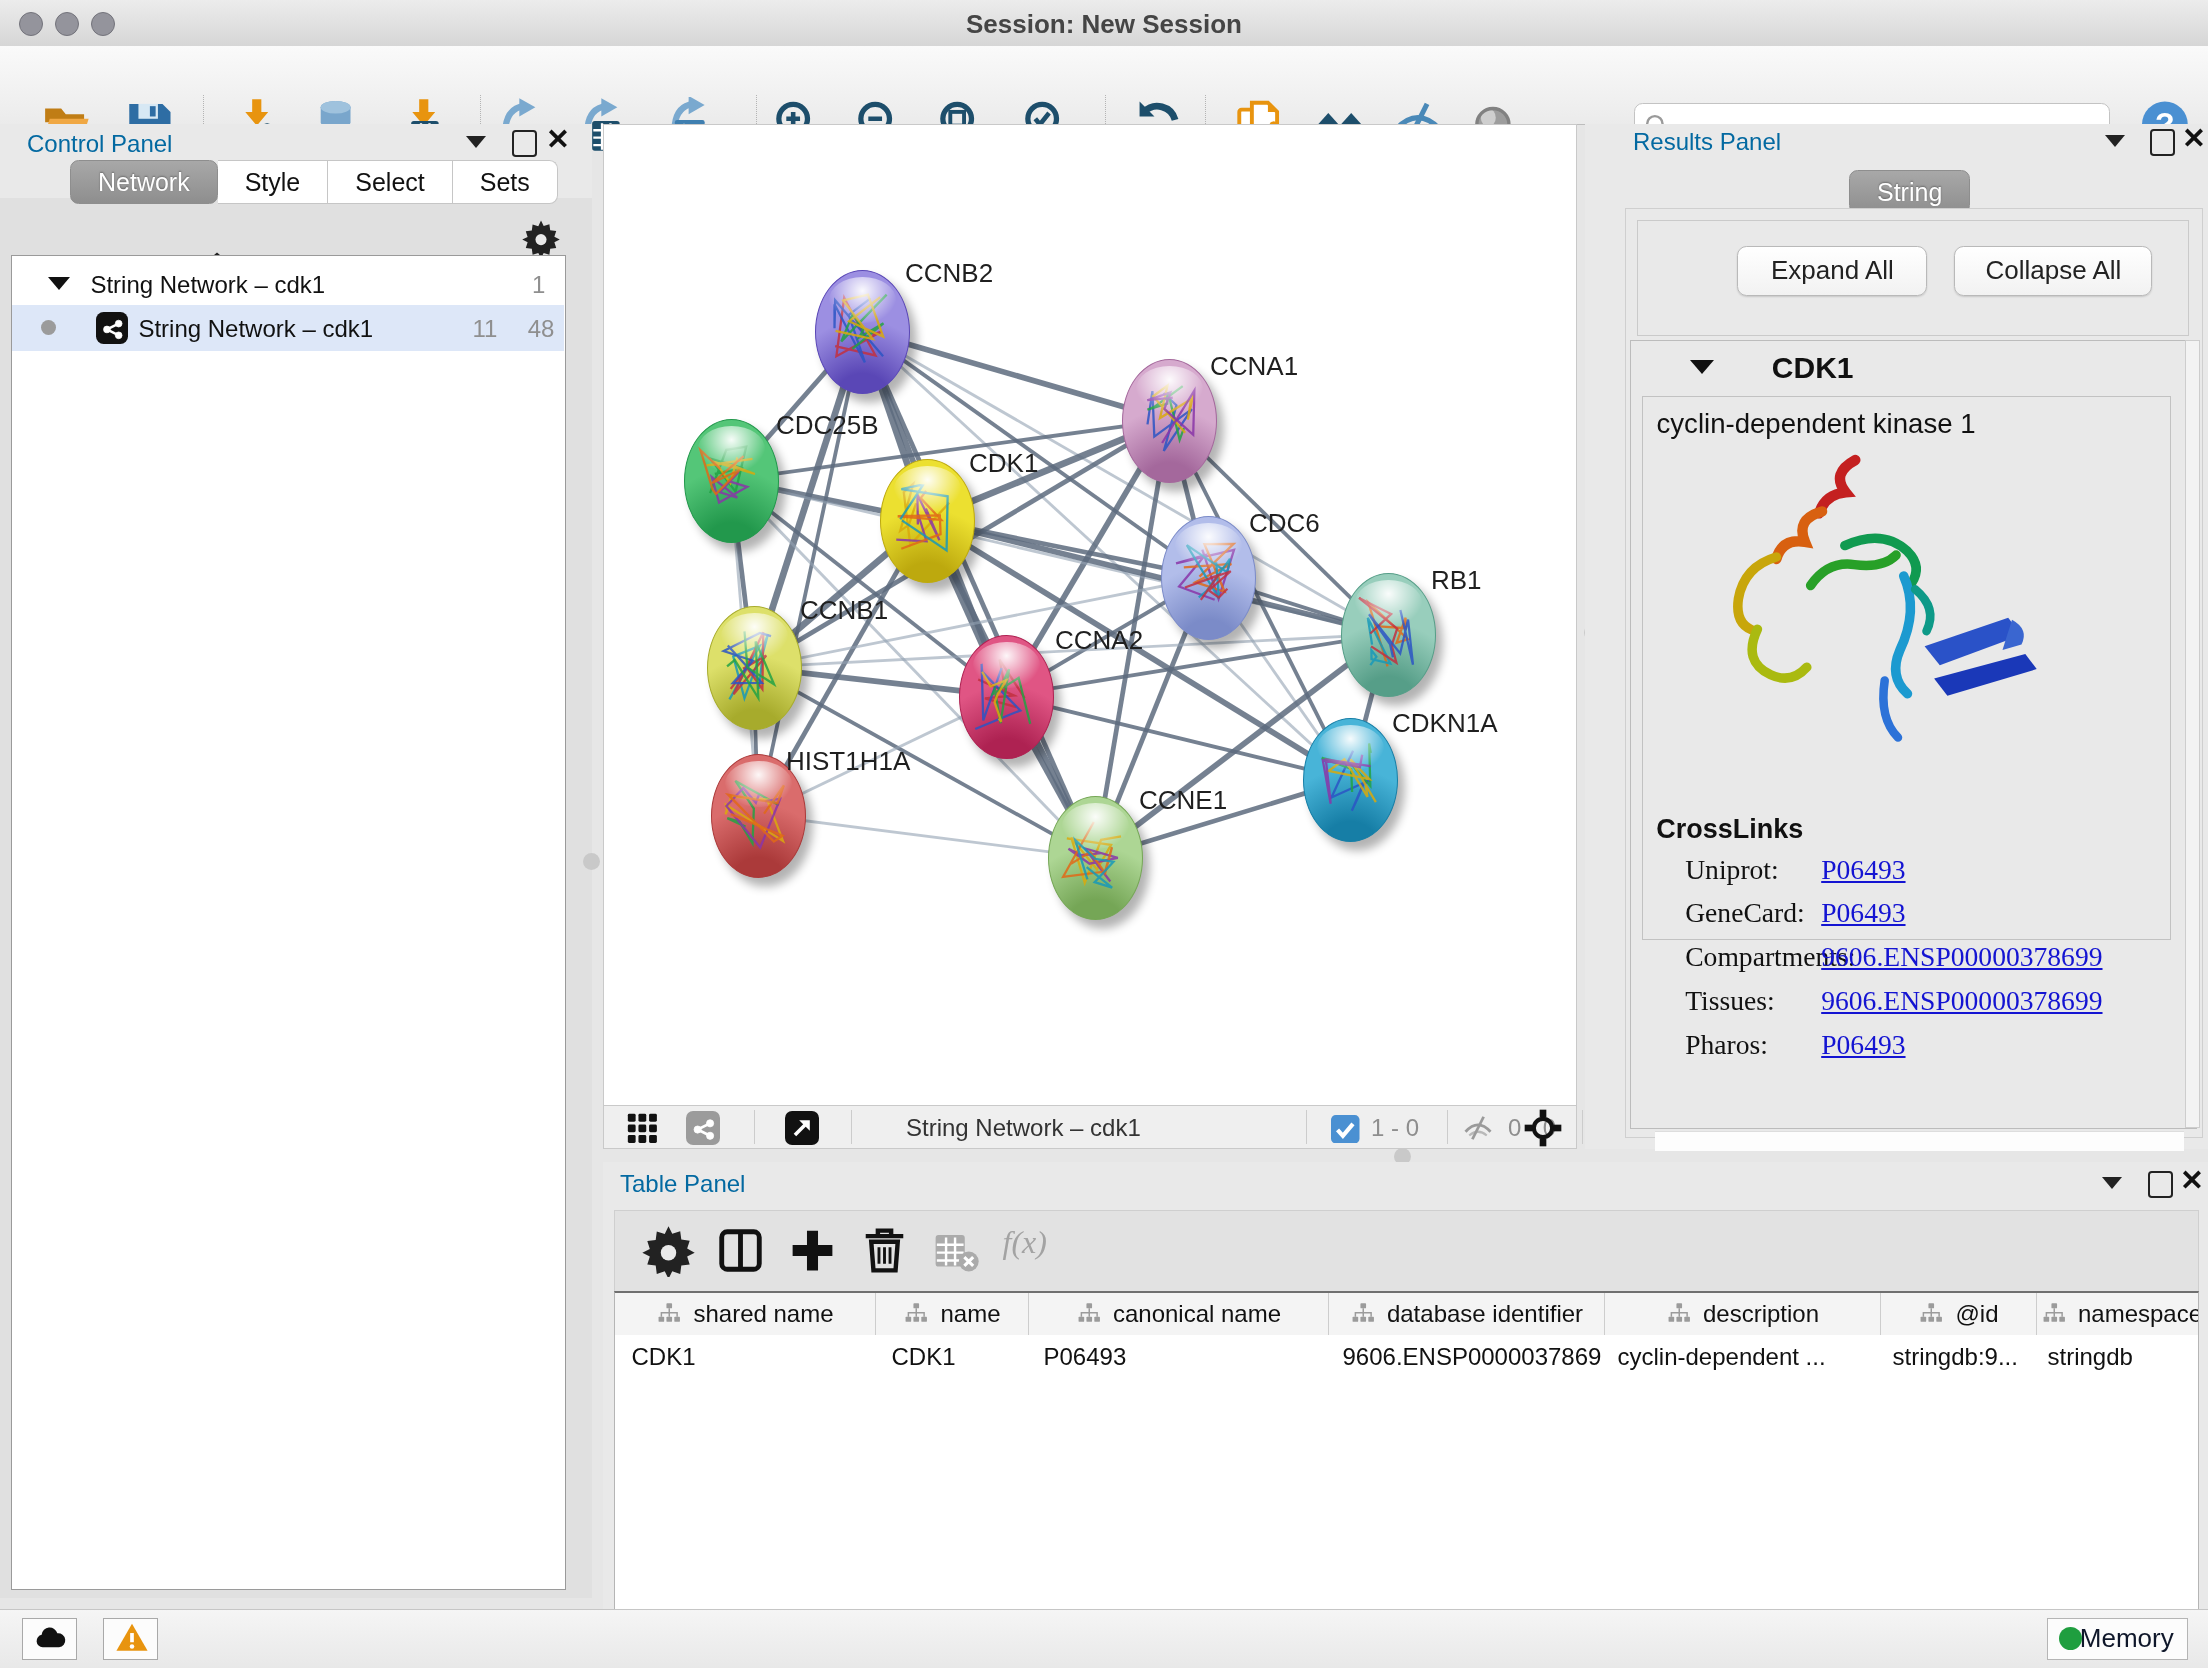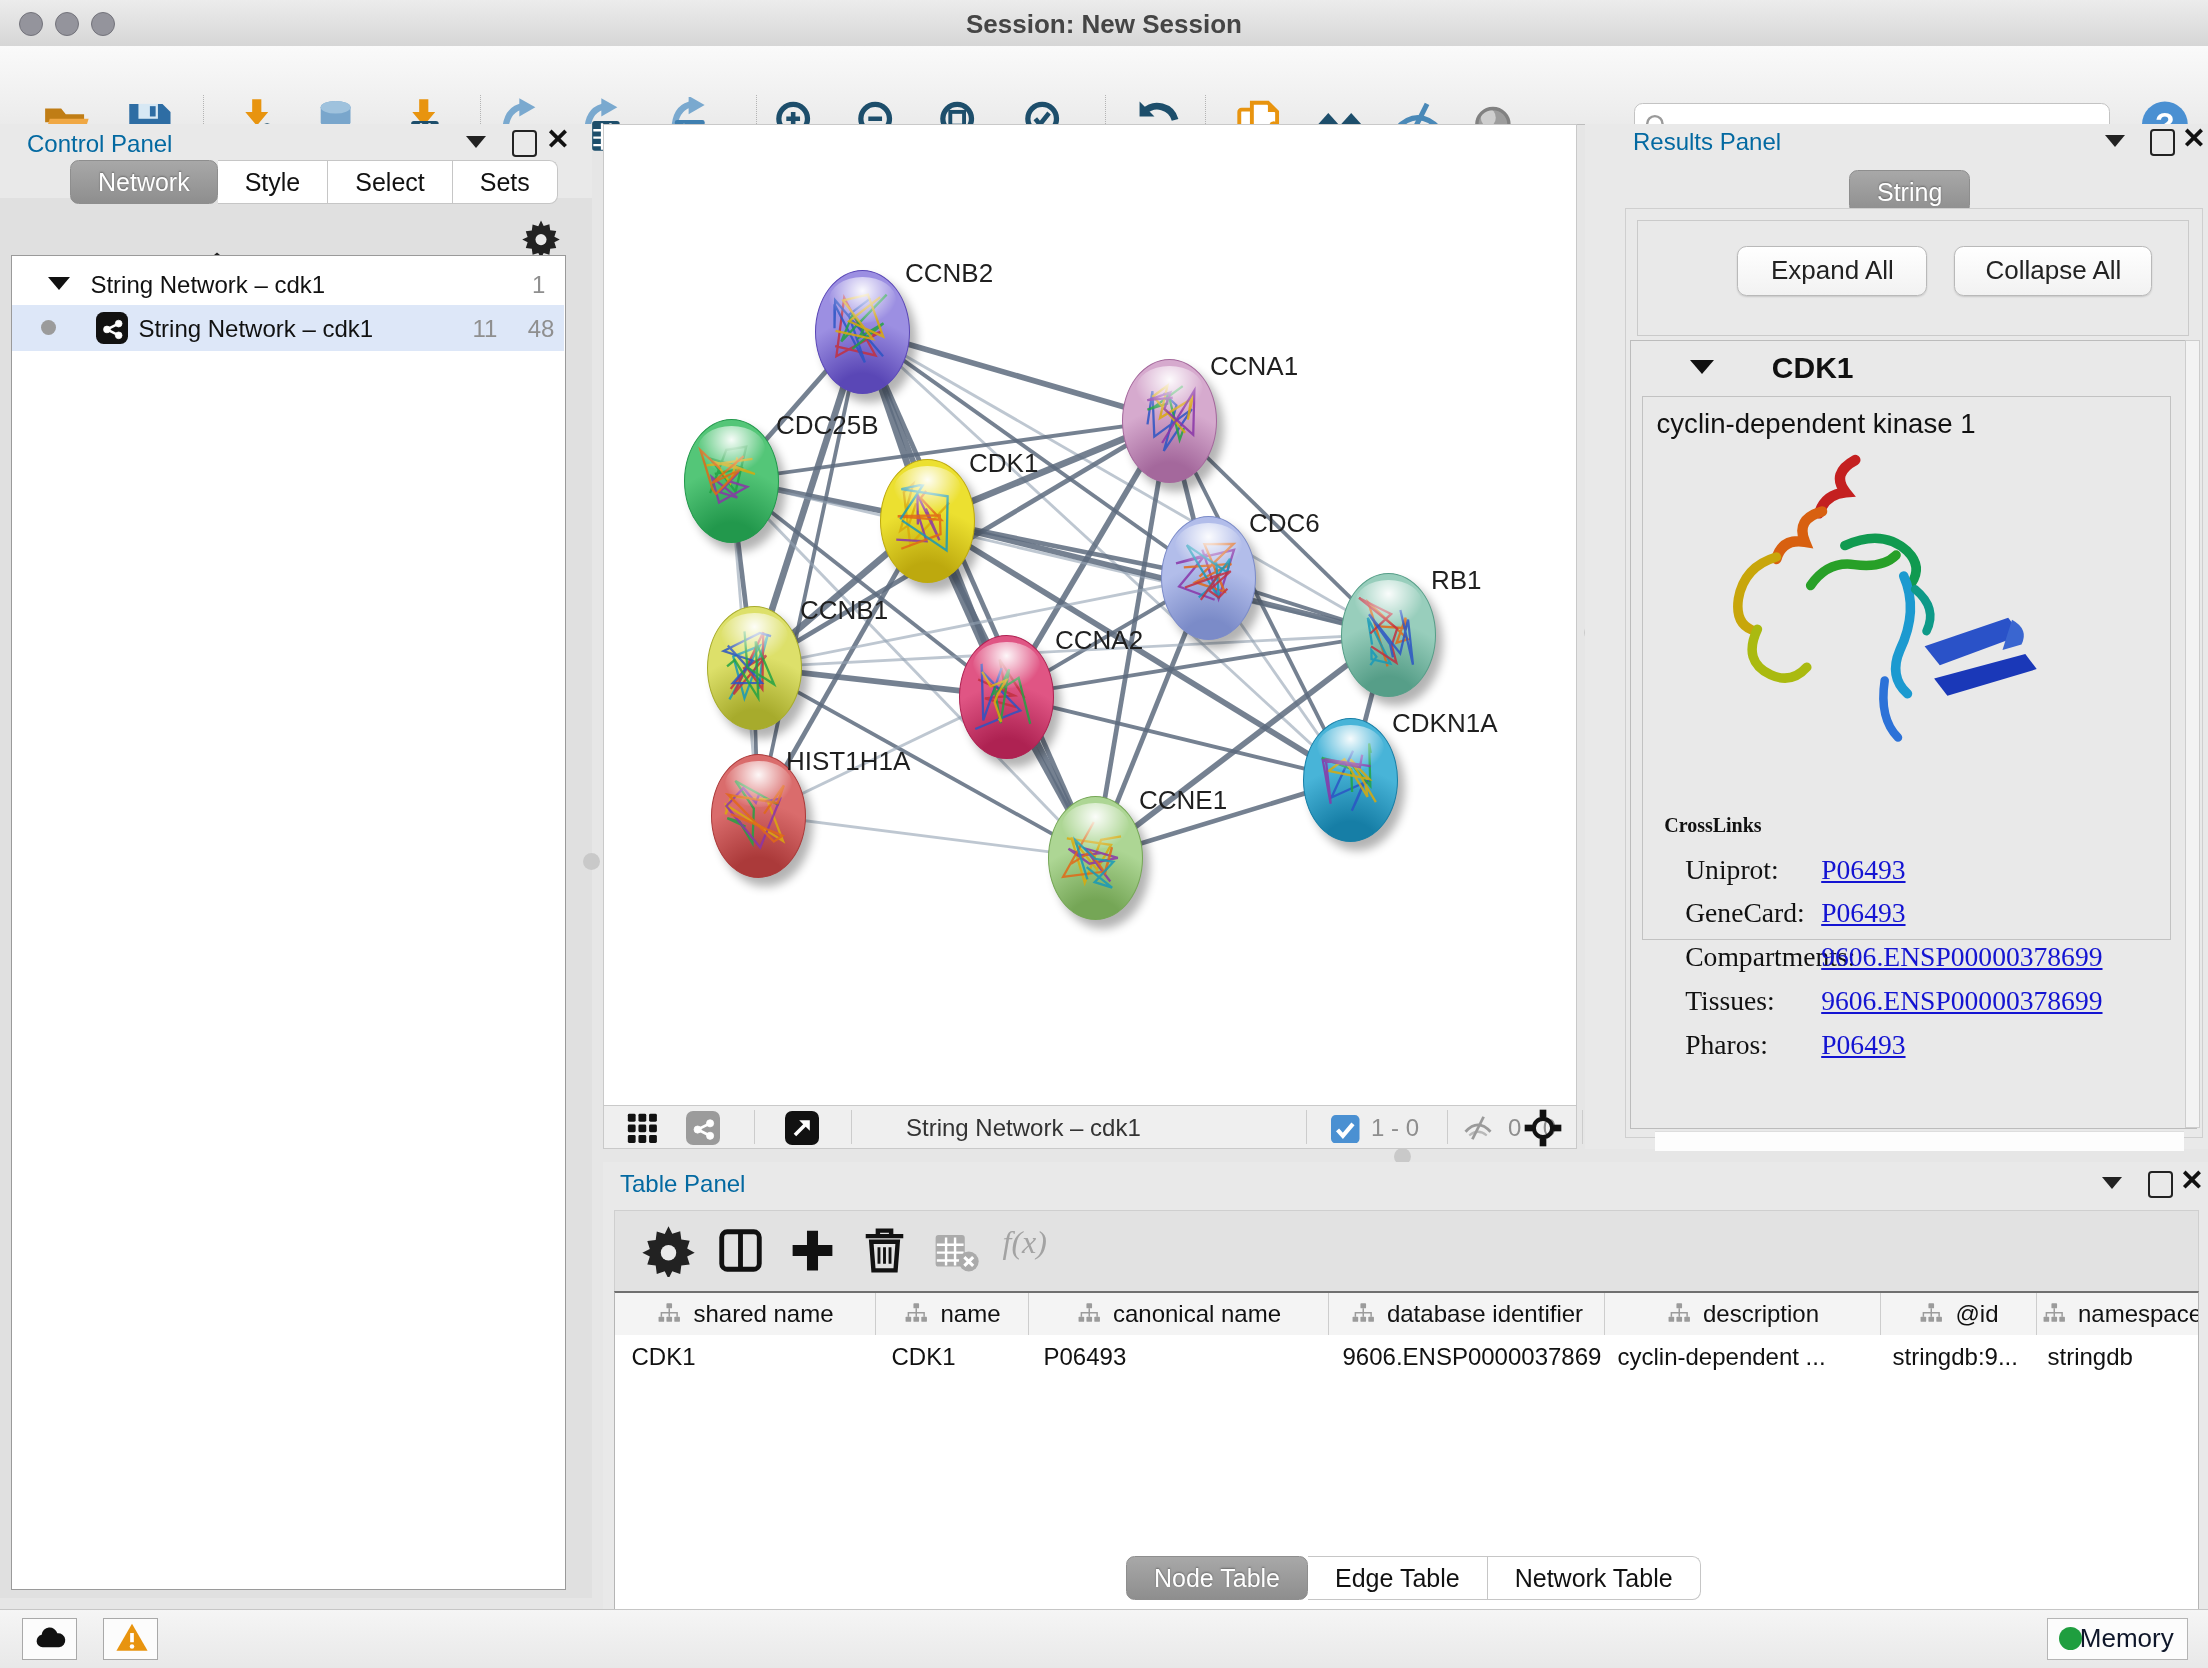--- a/index.html
+++ b/index.html
@@ -81,22 +81,22 @@
   .rp-btn{position:absolute;top:25px;height:48px;background:linear-gradient(#ffffff,#f2f2f2);
     border:1px solid #b9b9b9;border-radius:9.5px;font-size:26px;text-align:center;line-height:46px;
     cursor:pointer;box-shadow:0 1px 1.9px rgba(0,0,0,.15);}
   #rp-section{position:absolute;left:3.8px;top:131px;width:567px;height:789px;border:1.9px solid #bcbcbc;
     box-sizing:border-box;}
   #rp-gene-hdr{position:absolute;left:0;top:0;width:100%;height:53px;}
   #cdk1-title{position:absolute;left:141px;top:9.5px;font-size:30px;font-weight:bold;color:#111;}
   #rp-inner{position:absolute;left:11.4px;top:55px;width:529px;height:544px;border:1px solid #c2c2c2;
     box-sizing:border-box;}
   #rp-desc{position:absolute;left:13.3px;top:11.4px;font-size:27.6px;color:#111;}
-  #cl-head{position:absolute;left:21px;top:417px;font-size:20px;font-weight:bold;
-    font-family:Liberation Serif, serif;color:#111;}
+  #cl-head{position:absolute;left:13px;top:417px;font-size:27px;font-weight:bold;
+    font-family:Liberation Sans, sans-serif;color:#111;}
   .cl-row{position:absolute;left:42px;width:476px;height:44px;font-family:"Liberation Serif",serif;}
   .cl-label{position:absolute;left:0;font-size:27.6px;color:#111;}
   .cl-link{position:absolute;left:136px;font-size:27.6px;color:#1414d2;text-decoration:underline;
     cursor:pointer;white-space:nowrap;}
   #rp-vscroll{position:absolute;right:1.9px;top:131px;width:15px;height:788px;background:#f3f3f3;
     border:1px solid #cdcdcd;box-sizing:border-box;}
   #rp-hscroll{position:absolute;left:11.4px;top:734px;width:529px;height:19px;background:#fdfdfd;
     border-top:1px solid #ddd;}
 
   
@@ -759,25 +759,20 @@
           <div class="td" style="width: 299px;">P06493</div>
           <div class="td" style="width: 275px;">9606.ENSP00000378699</div>
           <div class="td" style="width: 275px;">cyclin-dependent ...</div>
           <div class="td" style="width: 155px;">stringdb:9...</div>
           <div class="td" style="width: 169px;">stringdb</div>
         </div>
       <div id="tp-hscroll">
         <div id="tp-thumb"></div>
       </div>
     </div>
-    <div id="tp-tabs" class="seg">
-        <div class="tab sel">Node Table</div>
-        <div class="tab">Edge Table</div>
-        <div class="tab">Network Table</div>
-      </div>
   </div>
 
   <div id="bottombar" class="abs">
     <div class="bb-btn" style="left:22px;width:55px">
       <span class="abs" style="left:7.6px;top:3.8px;width:38px;height:32px" id="bb-cloud"><svg viewBox="0 0 48 48" width="100%" height="100%">
             <path d="M13 38a9.5 9.5 0 0 1-1.5-18.8A12 12 0 0 1 35 17a8.6 8.6 0 0 1 2.6 21z" fill="#111"></path>
           </svg></span>
     </div>
     <div class="bb-btn" style="left:103px;width:55px">
       <span class="abs" style="left:8.6px;top:2.9px;width:38px;height:34px" id="bb-warn"><svg viewBox="0 0 48 48" width="100%" height="100%">

